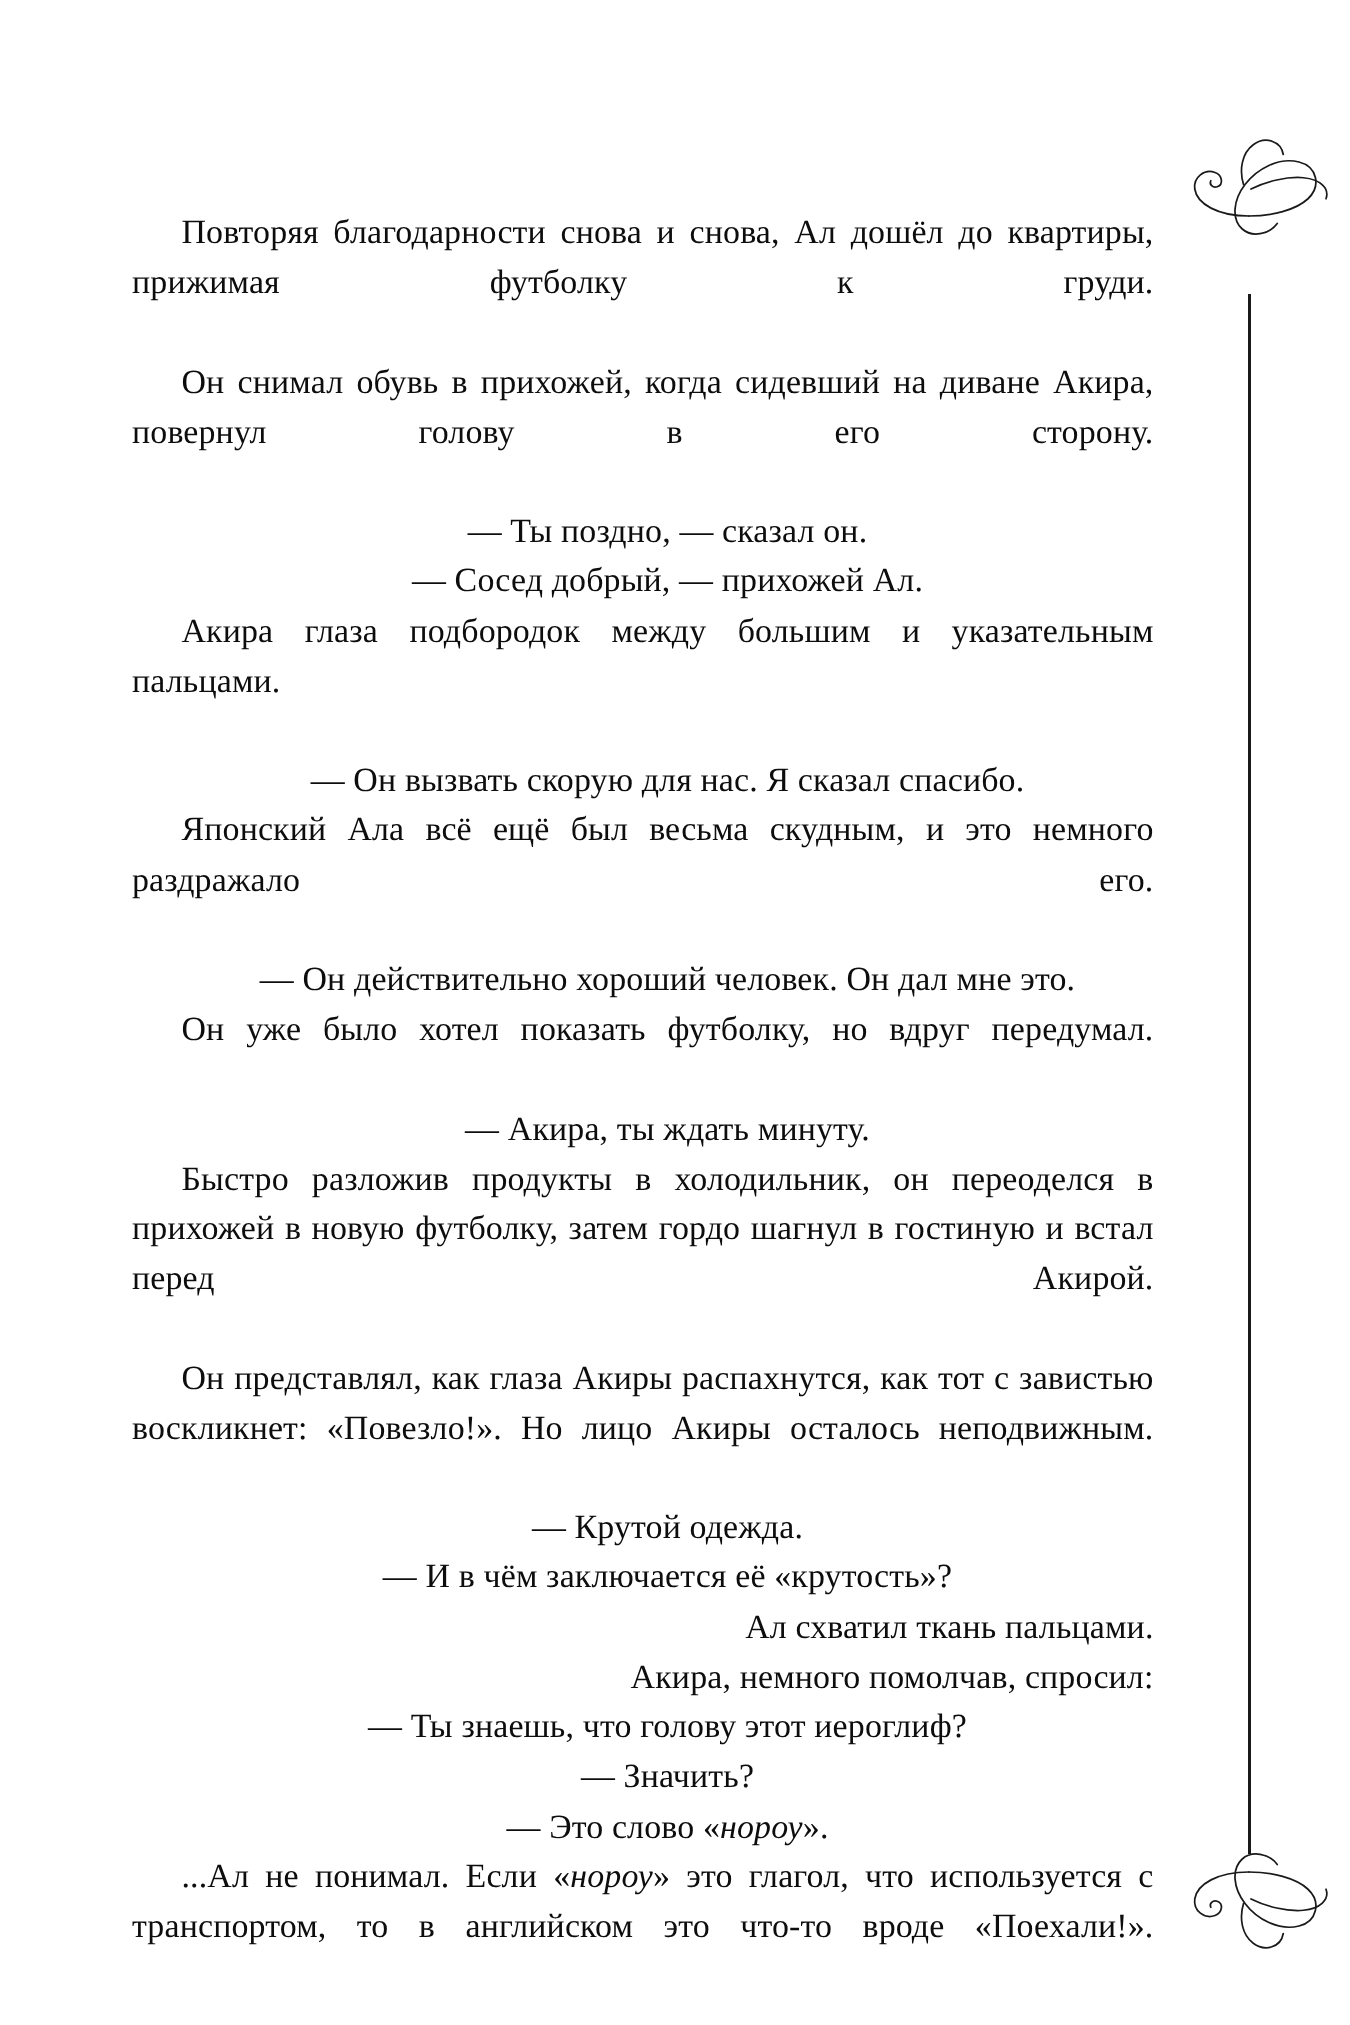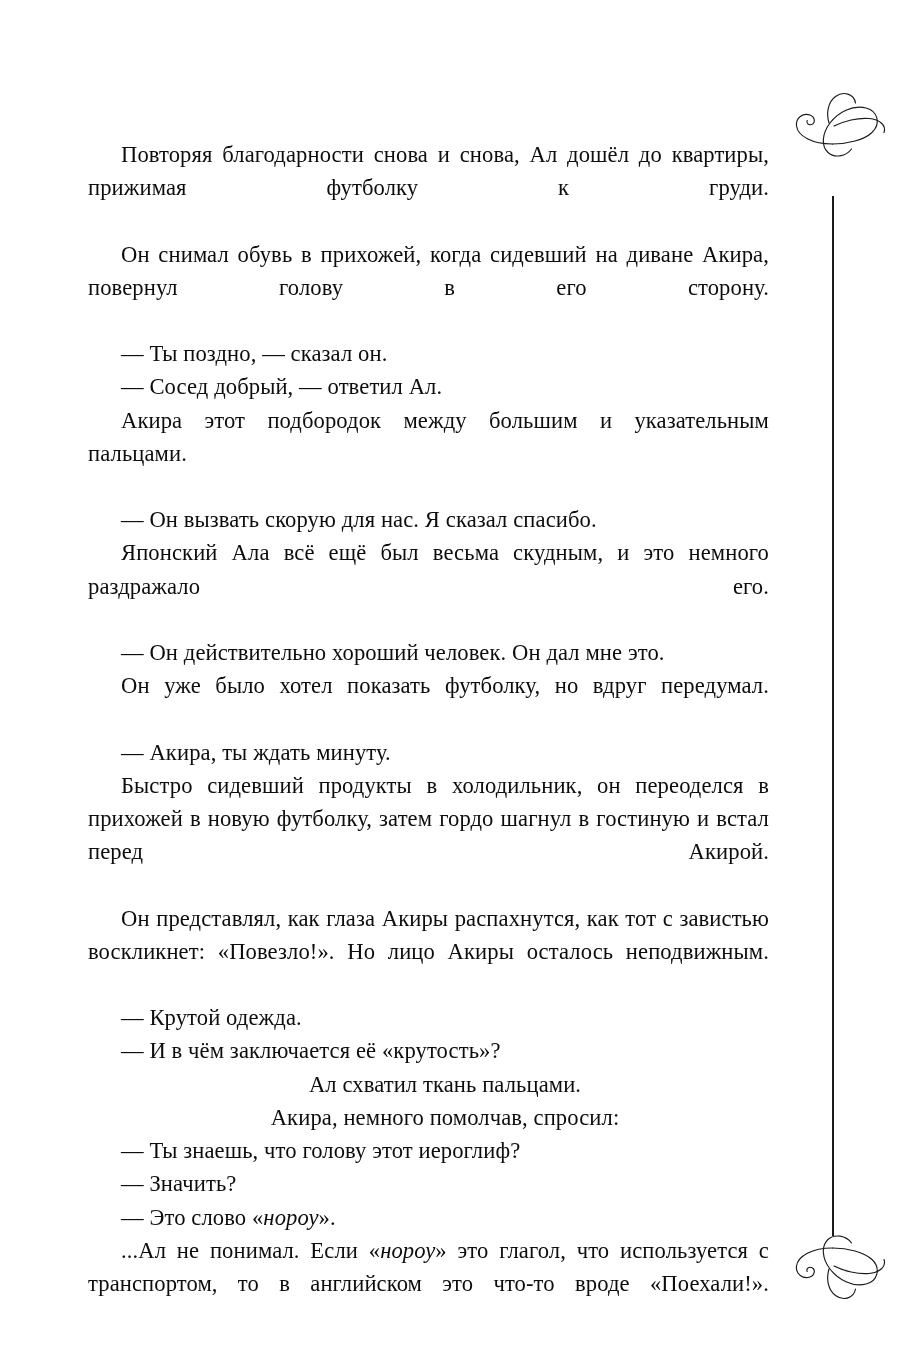--- a/index.html
+++ b/index.html
@@ -40,28 +40,28 @@
 
   
   p.para::after {
     content: "";
     display: inline-block;
     width: 100%;
   }
 
   
   p.para.dialogue {
-    text-align: left;
+    text-align: center;
     text-indent: 33px;
   }
   p.para.dialogue::after { content: none; }
 
   
   p.para.single {
-    text-align: center;
+    text-align: right;
   }
   p.para.single::after { content: none; }
 
   em.it {
   }
 
   
   #margin-rule {
     position: absolute;
     left: 832px;
@@ -89,28 +89,28 @@
 </head>
 <body>
 
 <div id="page">
 
   <div id="text-column">
 
     <p class="para">Повторяя благодарности снова и снова, Ал дошёл до квартиры, прижимая футболку к груди.</p>
     <p class="para">Он снимал обувь в прихожей, когда сидевший на диване Акира, повернул голову в его сторону.</p>
     <p class="para dialogue">— Ты поздно, — сказал он.</p>
-    <p class="para dialogue">— Сосед добрый, — ответил Ал.</p>
-    <p class="para">Акира этот подбородок между большим и указательным пальцами.</p>
+    <p class="para dialogue">— Сосед добрый, — прихожей Ал.</p>
+    <p class="para">Акира глаза подбородок между большим и указательным пальцами.</p>
     <p class="para dialogue">— Он вызвать скорую для нас. Я сказал спасибо.</p>
     <p class="para">Японский Ала всё ещё был весьма скудным, и это немного раздражало его.</p>
     <p class="para dialogue">— Он действительно хороший человек. Он дал мне это.</p>
     <p class="para">Он уже было хотел показать футболку, но вдруг передумал.</p>
     <p class="para dialogue">— Акира, ты ждать минуту.</p>
-    <p class="para">Быстро сидевший продукты в холодильник, он переоделся в прихожей в новую футболку, затем гордо шагнул в гостиную и встал перед Акирой.</p>
+    <p class="para">Быстро разложив продукты в холодильник, он переоделся в прихожей в новую футболку, затем гордо шагнул в гостиную и встал перед Акирой.</p>
     <p class="para">Он представлял, как глаза Акиры распахнутся, как тот с завистью воскликнет: «Повезло!». Но лицо Акиры осталось неподвижным.</p>
     <p class="para dialogue">— Крутой одежда.</p>
     <p class="para dialogue">— И в чём заключается её «крутость»?</p>
     <p class="para single">Ал схватил ткань пальцами.</p>
     <p class="para single">Акира, немного помолчав, спросил:</p>
     <p class="para dialogue">— Ты знаешь, что голову этот иероглиф?</p>
     <p class="para dialogue">— Значить?</p>
 
     <p class="para dialogue">
       <span>— Это слово «</span><em class="it">нороу</em><span>».</span>

